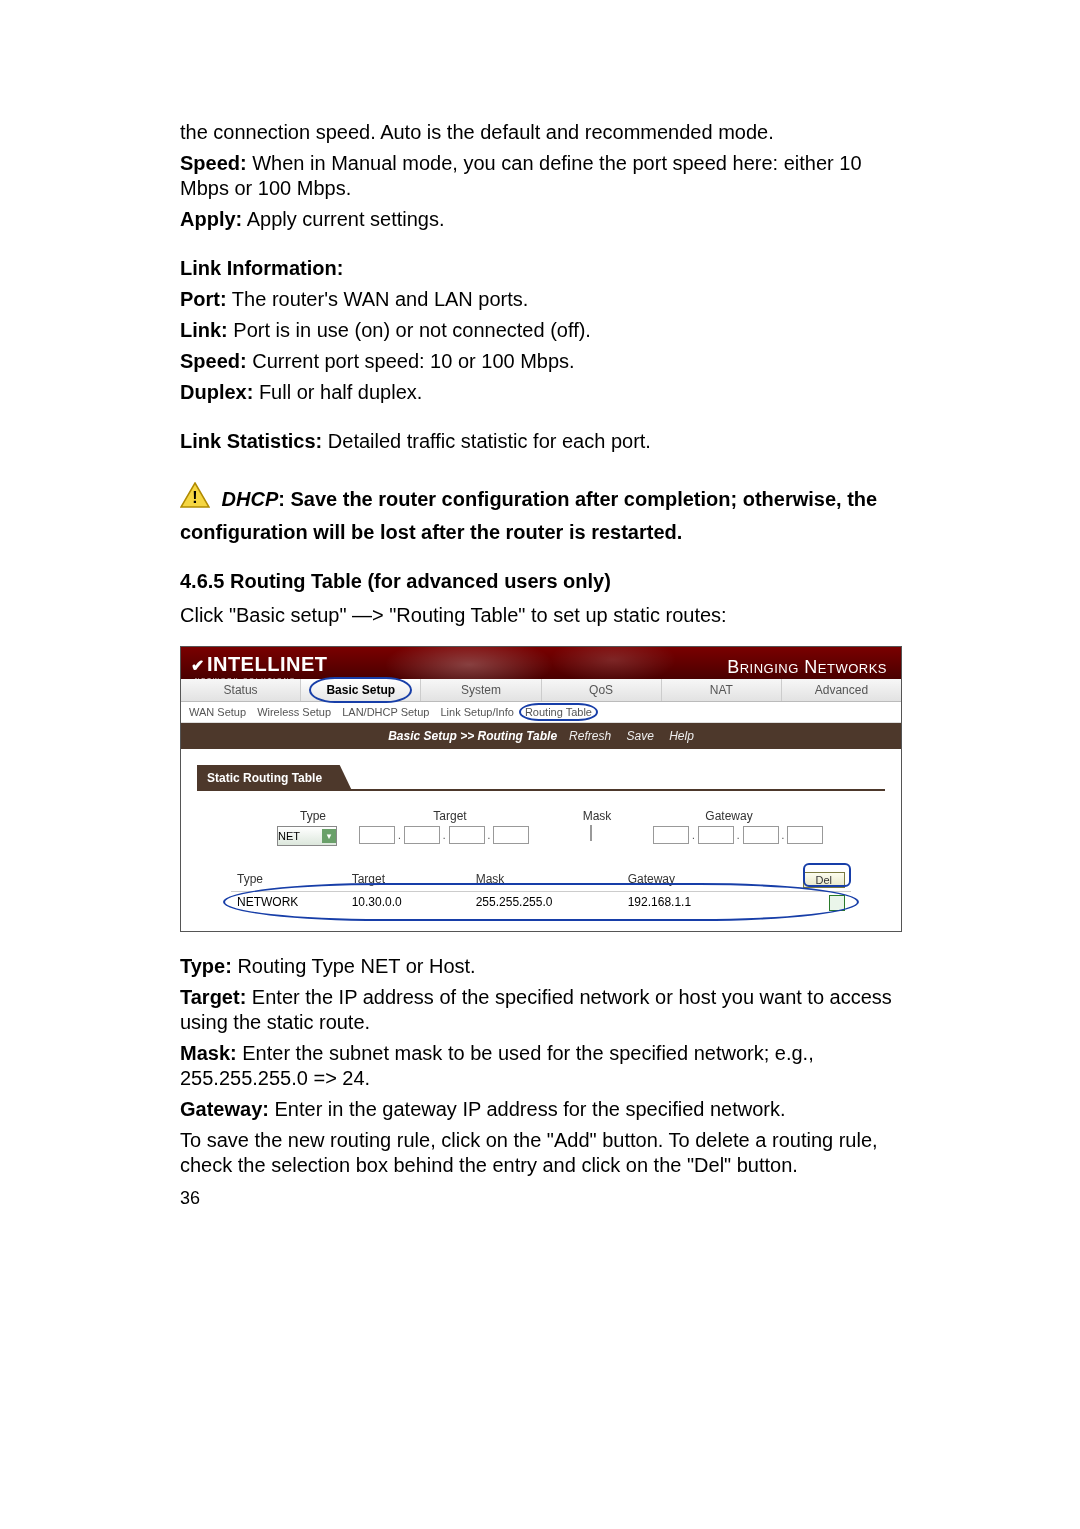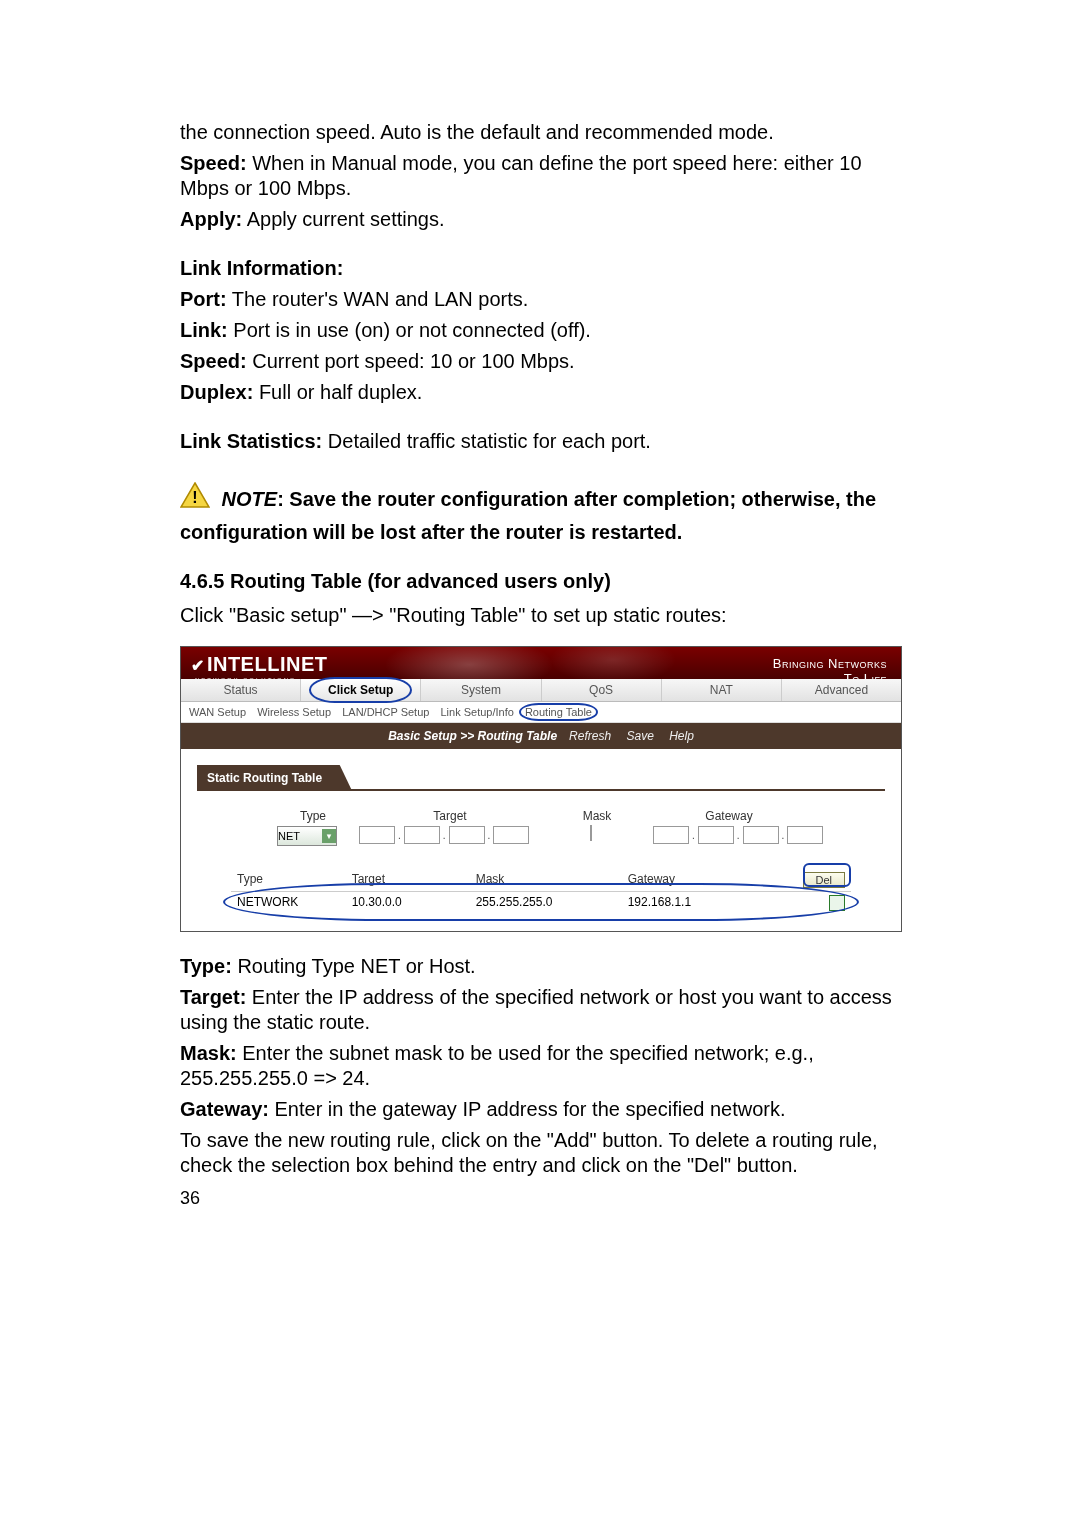--- a/index.html
+++ b/index.html
@@ -53,21 +53,21 @@
       radial-gradient(ellipse 90px 35px at 60% 40%, rgba(255,255,255,0.15) 0%, rgba(255,255,255,0) 70%),
       linear-gradient(#7a0000, #4a0000);
   }
   .brand {
     position: absolute; left: 10px; top: 6px;
     font-family: "Arial Black", Arial, sans-serif;
     font-weight: 900; font-size: 20px; letter-spacing: 0.5px;
   }
   .brand .check { font-size: 16px; margin-right: 2px; }
   .brand-sub { position:absolute; left:14px; top:30px; font-size:6px; letter-spacing:2px; opacity:0.85; }
-  .brand-tag { position:absolute; right:14px; top:10px; font-size:13px; text-align:right; line-height:1.15;}
+  .brand-tag { position:absolute; right:14px; top:10px; font-size:18px; text-align:right; line-height:1.15;}
   .brand-tag .sc { font-variant: small-caps; letter-spacing: 0.5px; }
 
   .tabbar { display:flex; background:#e9e9e9; border-bottom:1px solid #bbb; }
   .tab {
     flex:1; text-align:center; padding:4px 0;
     font-size:12px; color:#555;
     border-right:1px solid #ccc;
     background: linear-gradient(#f7f7f7,#e2e2e2);
     position:relative;
   }
@@ -173,41 +173,41 @@
     <span class="bold">Link Statistics:</span><span> Detailed traffic statistic for each port.</span>
   </div>
 
   <div class="note-row">
     <span class="warn-icon">
       <svg width="30" height="26" viewBox="0 0 30 26">
         <polygon points="15,1 29,25 1,25" fill="#f5d642" stroke="#b08a00" stroke-width="1.5"></polygon>
         <text x="15" y="21" text-anchor="middle" font-size="16" font-weight="bold" fill="#000">!</text>
       </svg>
     </span>
-    <span class="bold italic">NOTE</span><span class="bold">: Save the router configuration after completion; otherwise, the configuration will be lost after the router is restarted.</span>
+    <span class="bold italic">DHCP</span><span class="bold">: Save the router configuration after completion; otherwise, the configuration will be lost after the router is restarted.</span>
   </div>
 
   <div class="section-title">4.6.5 Routing Table (for advanced users only)</div>
   <div class="para">Click "Basic setup" —&gt; "Routing Table" to set up static routes:</div>
 
   <div class="router">
     <div class="router-header">
       <div class="brand">
         <span class="check">✔</span><span>INTELLINET</span>
       </div>
       <div class="brand-sub">NETWORK SOLUTIONS</div>
       <div class="brand-tag">
         <span class="sc">Bringing Networks</span><br>
         <span class="sc">To Life</span>
       </div>
     </div>
 
     <div class="tabbar">
       <div class="tab">Status</div>
-      <div class="tab active circled">Click Setup</div>
+      <div class="tab active circled">Basic Setup</div>
       <div class="tab">System</div>
       <div class="tab">QoS</div>
       <div class="tab">NAT</div>
       <div class="tab">Advanced</div>
     </div>
 
     <div class="subtabs">
       <span class="subtab">WAN Setup</span>
       <span class="subtab">Wireless Setup</span>
       <span class="subtab">LAN/DHCP Setup</span>

